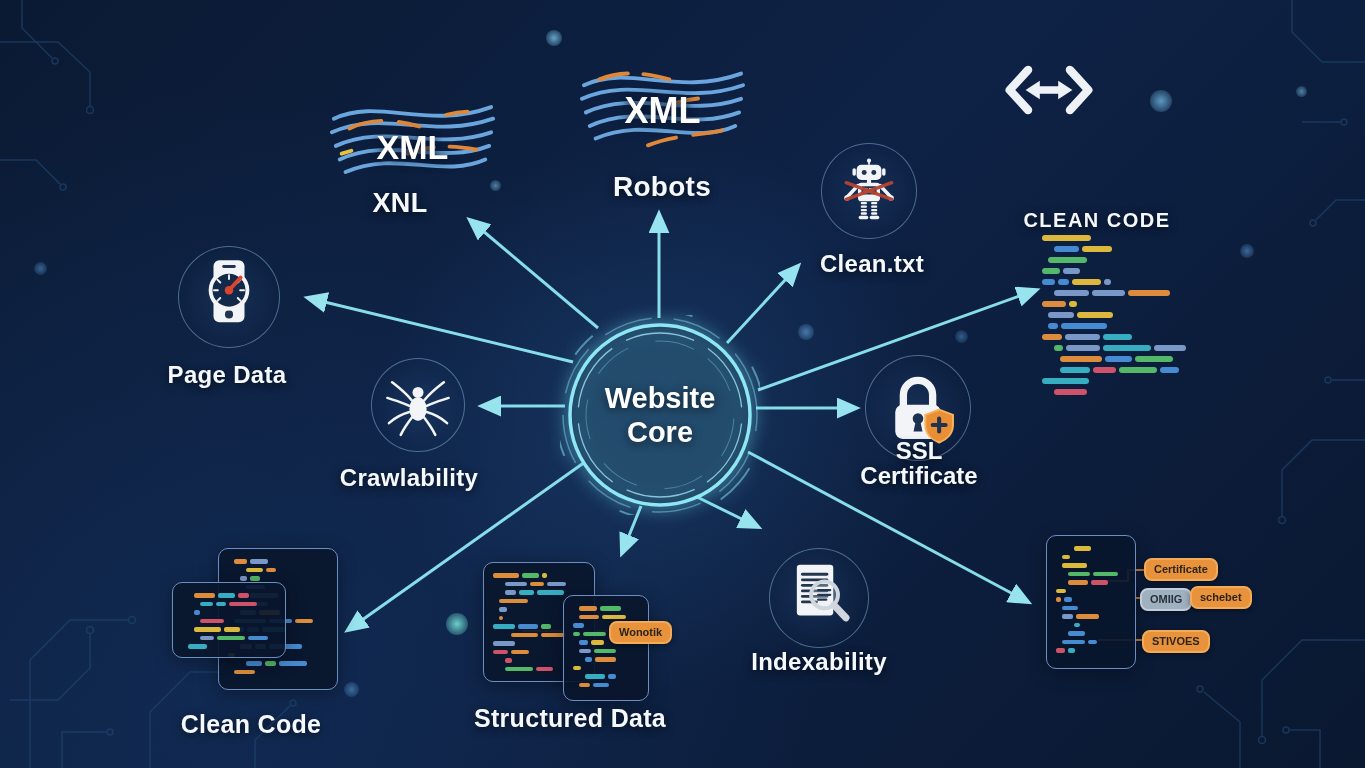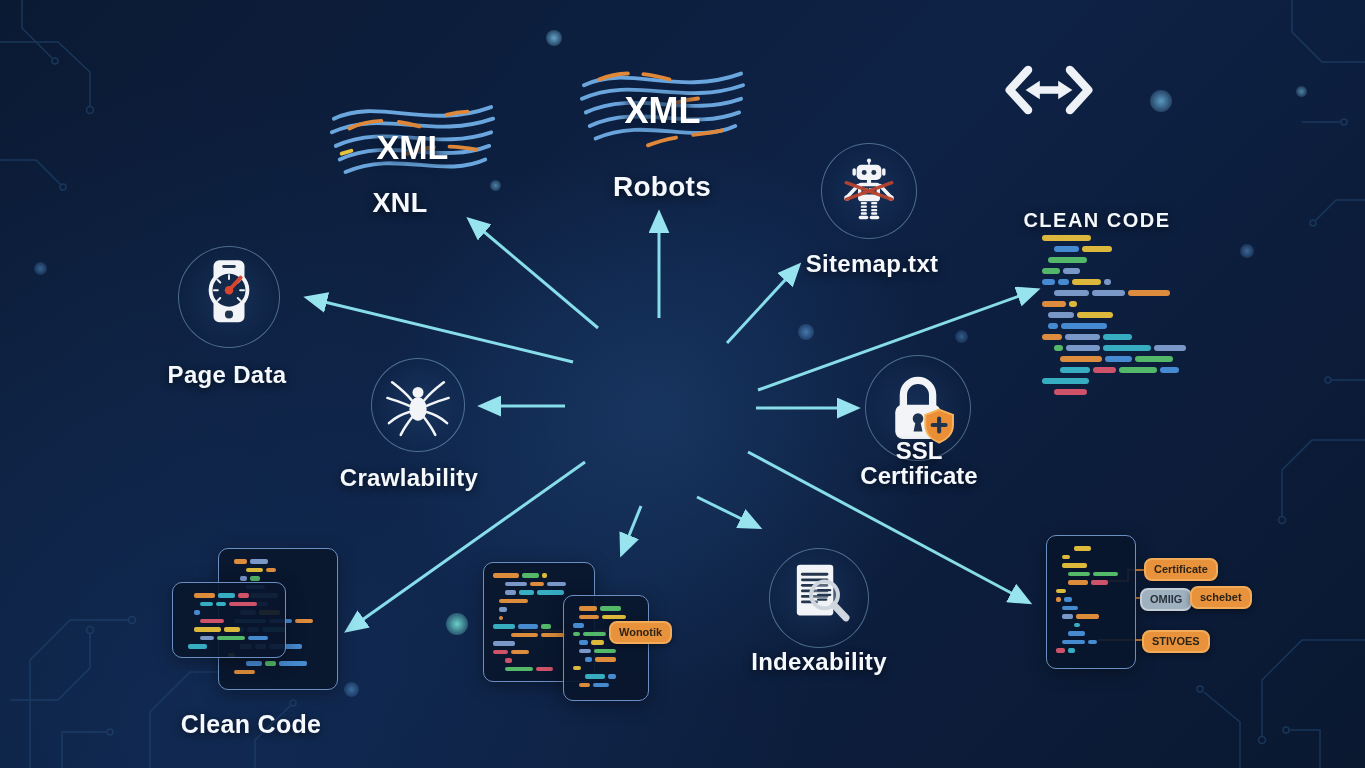--- a/index.html
+++ b/index.html
@@ -142,20 +142,33 @@
 
     <g stroke="#d9893b" stroke-width="2" fill="none" opacity="0.9">
       <path d="M1098,581 H1128 V570 H1144"></path>
       <path d="M1134,598 H1140"></path>
       <path d="M1180,598 H1188"></path>
       <path d="M1098,640 H1142"></path>
       <path d="M522,631 H608"></path>
     </g>
   </svg>
 
+  <div id="center-node">
+    <svg id="center-rings" width="200" height="200" viewBox="0 0 200 200">
+      <circle cx="100" cy="100" r="104" stroke="rgba(140,230,245,.5)" stroke-width="2" fill="none" stroke-dasharray="26 80" transform="rotate(40 100 100)"></circle>
+      <circle cx="100" cy="100" r="97" stroke="rgba(140,230,245,.42)" stroke-width="1.5" fill="none" stroke-dasharray="50 22" transform="rotate(-20 100 100)"></circle>
+      <circle cx="100" cy="100" r="90" stroke="#8ee7f2" stroke-width="3.5" fill="rgba(10,30,60,.38)"></circle>
+      <circle cx="100" cy="100" r="82" stroke="rgba(170,238,248,.75)" stroke-width="1.3" fill="none" stroke-dasharray="70 16" transform="rotate(65 100 100)"></circle>
+      <circle cx="100" cy="100" r="74" stroke="rgba(140,220,240,.38)" stroke-width="1" fill="none" stroke-dasharray="40 28" transform="rotate(-50 100 100)"></circle>
+    </svg>
+    <div id="center-title">
+      <div>Website</div>
+      <div>Core</div>
+    </div>
+  </div>
 
   <div class="waves-box" style="left:330px;top:92px;width:165px;height:100px;">
     <svg width="165" height="100" viewBox="0 0 170 100">
       <g fill="none" stroke-linecap="round">
         <path d="M4,26 C50,4 100,38 166,14" stroke="#6aa6dd" stroke-width="4"></path>
         <path d="M2,40 C55,16 105,48 168,26" stroke="#6aa6dd" stroke-width="4"></path>
         <path d="M6,54 C58,30 108,60 166,40" stroke="#6aa6dd" stroke-width="4"></path>
         <path d="M10,68 C62,44 112,74 164,54" stroke="#6aa6dd" stroke-width="4"></path>
         <path d="M16,81 C68,58 116,88 160,68" stroke="#6aa6dd" stroke-width="4"></path>
         <path d="M20,36 C45,24 70,28 92,34" stroke="#e0883a" stroke-width="4" stroke-dasharray="34 18"></path>
@@ -213,21 +226,21 @@
           <rect x="48" y="69" width="9" height="3.4" rx="1.5"></rect>
         <rect x="48" y="74" width="9" height="3.4" rx="1.5"></rect>
           <rect x="48" y="79" width="9" height="3.4" rx="1.5"></rect>
         <rect x="30" y="84" width="14" height="5" rx="2.5"></rect>
           <rect x="46" y="84" width="14" height="5" rx="2.5"></rect>
       </g>
       <path d="M12,36 L78,60" stroke="#b8432f" stroke-width="5" stroke-linecap="round" opacity="0.95"></path>
       <path d="M78,36 L12,60" stroke="#b8432f" stroke-width="5" stroke-linecap="round" opacity="0.95"></path>
     </svg>
   </div>
-  <div class="label" style="left:872px;top:250px;">Sitemap.txt</div>
+  <div class="label" style="left:872px;top:250px;">Clean.txt</div>
 
   <svg class="abs" style="left:1003px;top:63px;" width="92" height="54" viewBox="0 0 110 62">
     <g stroke="#eef2f6" stroke-width="10" stroke-linecap="round" stroke-linejoin="round" fill="none">
       <polyline points="30,7 8,31 30,55"></polyline>
       <polyline points="80,7 102,31 80,55"></polyline>
     </g>
     <line x1="42" y1="31" x2="68" y2="31" stroke="#eef2f6" stroke-width="9"></line>
     <polygon points="44,20 27,31 44,42" fill="#eef2f6"></polygon>
     <polygon points="66,20 83,31 66,42" fill="#eef2f6"></polygon>
   </svg>
@@ -530,20 +543,21 @@
       <div class="code-line" style="margin-left: 12px;">
         <span class="code-bar" style="width: 19.8px; background: rgb(58, 181, 201);"></span>
         <span class="code-bar" style="width: 8.6px; background: rgb(74, 144, 217);"></span>
       </div>
       <div class="code-line" style="margin-left: 6px;">
         <span class="code-bar" style="width: 11.4px; background: rgb(232, 146, 60);"></span>
         <span class="code-bar" style="width: 15.6px; background: rgb(74, 144, 217);"></span>
       </div>
     </div>
   <div class="tag" style="left:609px;top:621px;">Wonotik</div>
+  <div class="label" style="left:570px;top:704px;font-size:25px;">Structured Data</div>
 
   <div class="icon-ring" style="left:769px;top:548px;width:98px;height:98px;">
     <svg width="76" height="76" viewBox="0 0 96 96">
       <rect x="20" y="6" width="46" height="64" rx="4" fill="#f2f4f7"></rect>
       <g stroke="#24364e" stroke-width="3.5" stroke-linecap="round">
         <line x1="27" y1="18" x2="58" y2="18"></line>
         <line x1="27" y1="25" x2="58" y2="25"></line>
         <line x1="27" y1="32" x2="58" y2="32"></line>
         <line x1="27" y1="39" x2="58" y2="39"></line>
         <line x1="27" y1="46" x2="58" y2="46"></line>

